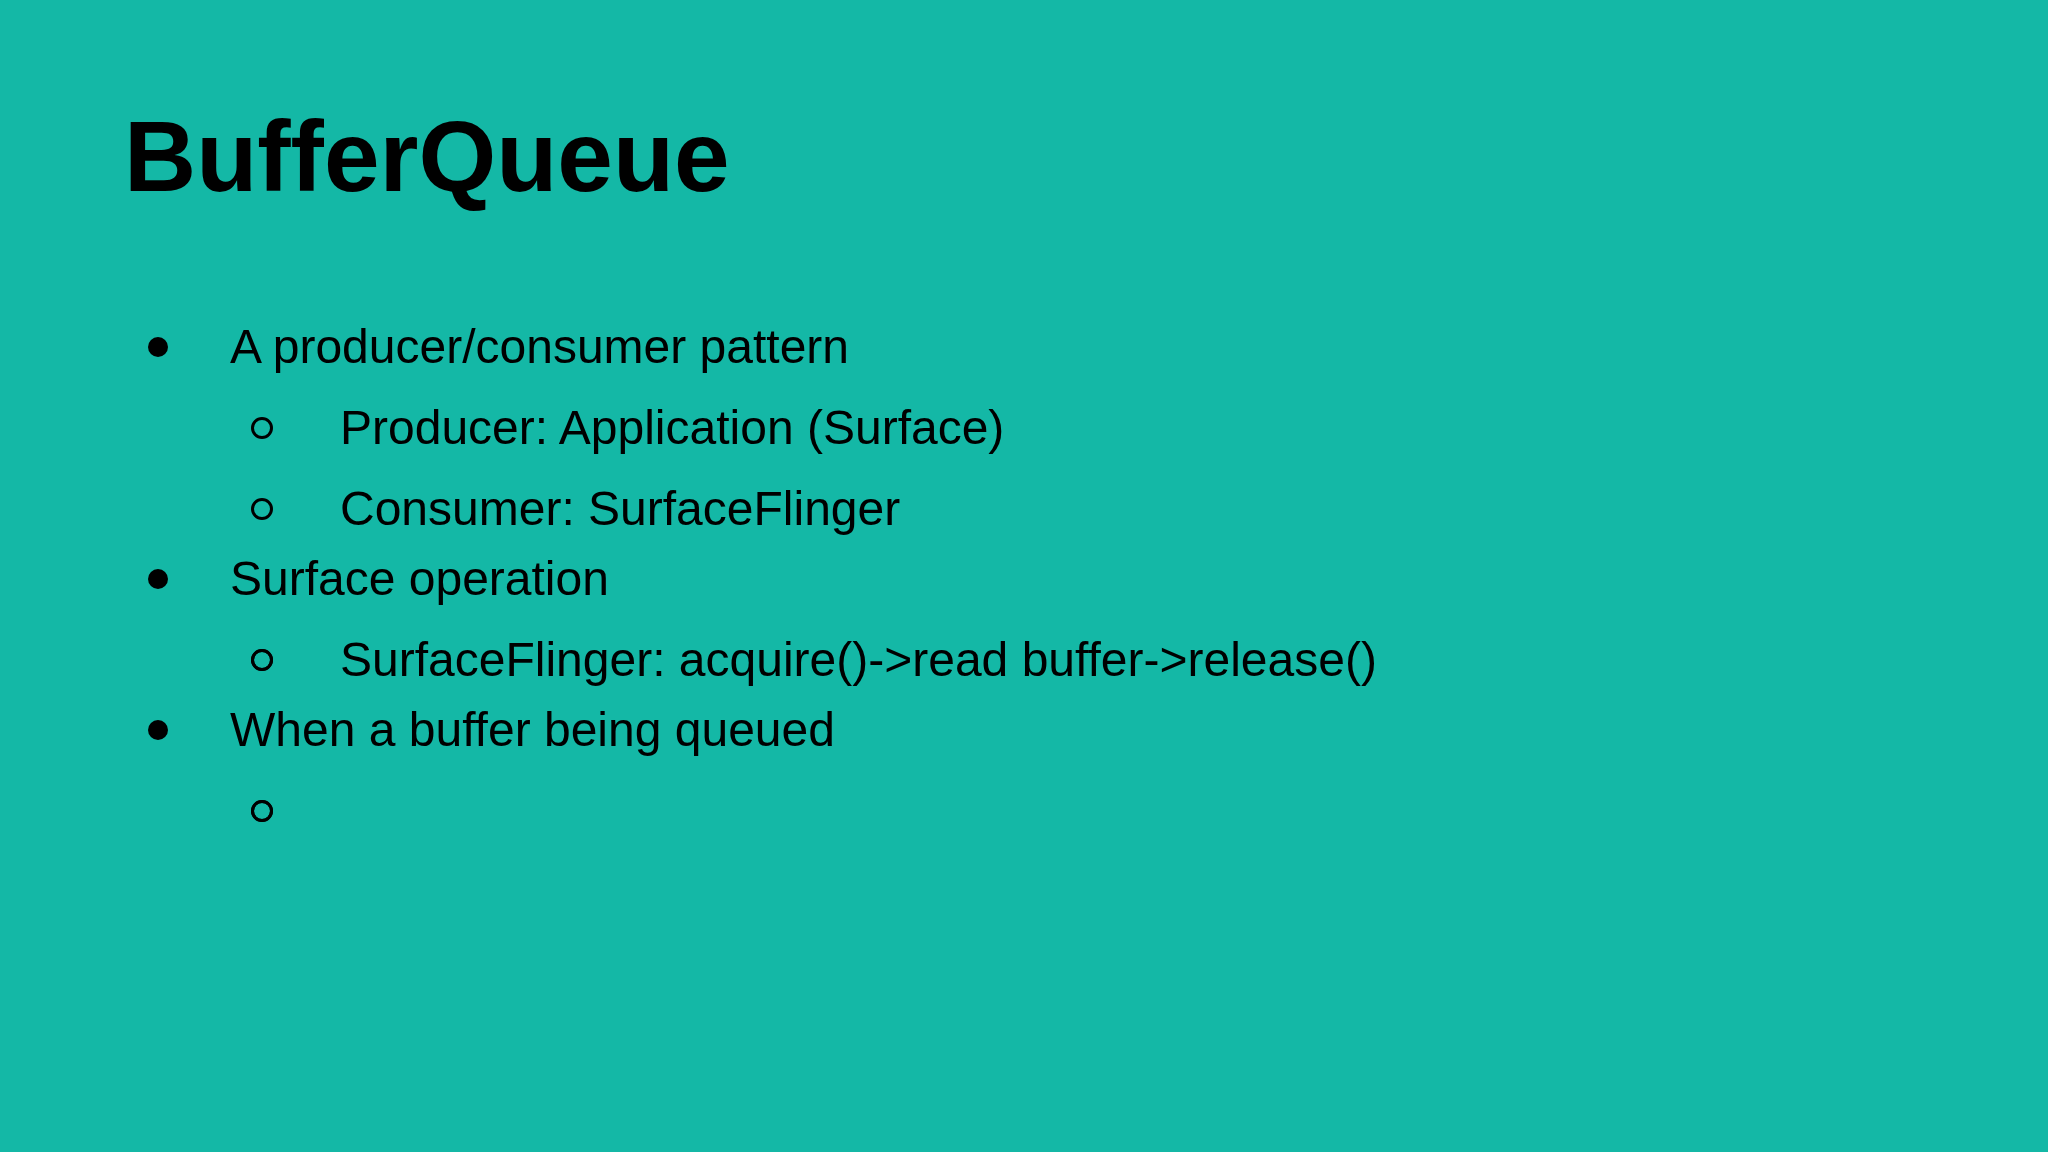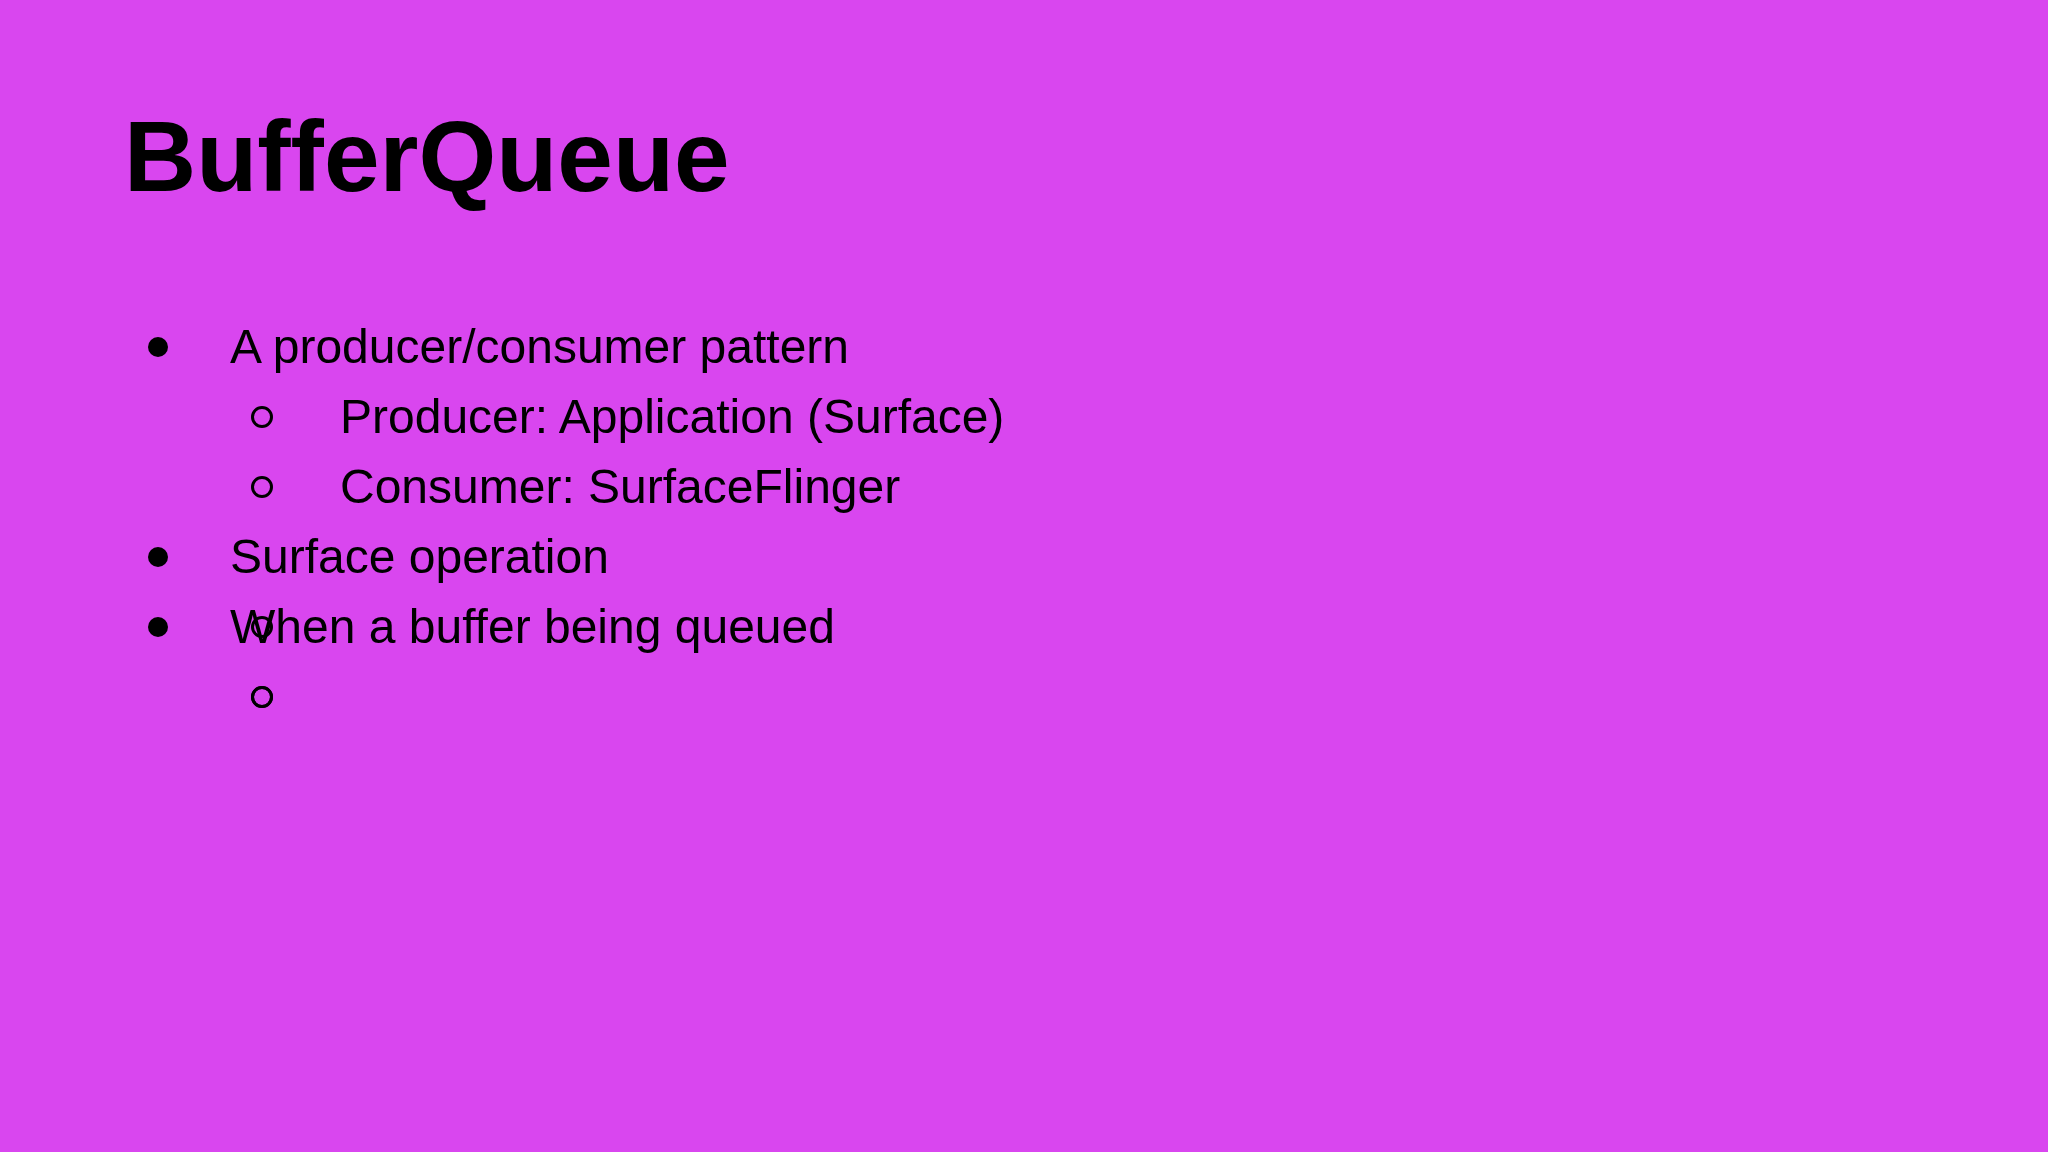--- a/index.html
+++ b/index.html
@@ -28,21 +28,21 @@
     left: 4px;
     top: 312px;
     width: 1960px;
     font-size: 48px;
     line-height: 70px;
   }
   .row {
     position: relative;
   }
   .row.l1 { padding-left: 226px; }
-  .row.l2 { padding-left: 336px; }
+  .row.l2 { padding-left: 336px; margin-top: 11px; }
   .marker {
     position: absolute;
     box-sizing: border-box;
     border-radius: 50%;
   }
   .row.l1 .marker {
     left: 144px;
     top: 25px;
     width: 20px;
     height: 20px;
@@ -53,25 +53,26 @@
     width: 22px;
     height: 22px;
     background: transparent !important;
     border: 3px solid currentColor;
   }
   .seg.bold { font-weight: 700; }
 </style>
 </head>
 <body>
 
-<div class="slide" style="background: #d946ef; color: rgb(0, 0, 0);">
+<div class="slide" style="background: #14b8a6; color: rgb(0, 0, 0);">
   <h1 class="title">BufferQueue</h1>
   <div class="bullets" id="bullets">
       <div class="row l1"><span class="marker" style="background: rgb(0, 0, 0);"></span><span class="text"><span class="seg">A producer/consumer pattern</span></span></div>
       <div class="row l2"><span class="marker"></span><span class="text"><span class="seg">Producer: Application (Surface)</span></span></div>
       <div class="row l2"><span class="marker"></span><span class="text"><span class="seg">Consumer: SurfaceFlinger</span></span></div>
       <div class="row l1"><span class="marker" style="background: rgb(0, 0, 0);"></span><span class="text"><span class="seg">Surface operation</span></span></div>
       <div class="row l2"><span class="marker"></span></div>
+      <div class="row l2"><span class="marker"></span><span class="text"><span class="seg">SurfaceFlinger: acquire()-&gt;read buffer-&gt;release()</span></span></div>
       <div class="row l1"><span class="marker" style="background: rgb(0, 0, 0);"></span><span class="text"><span class="seg">When a buffer being queued</span></span></div>
       <div class="row l2"><span class="marker"></span></div>
       <div class="row l2"><span class="marker"></span></div>
     </div>
 </div>
 
 </body></html>

